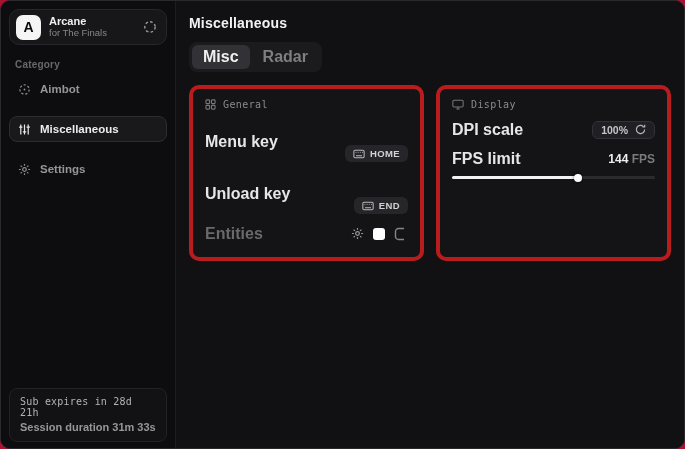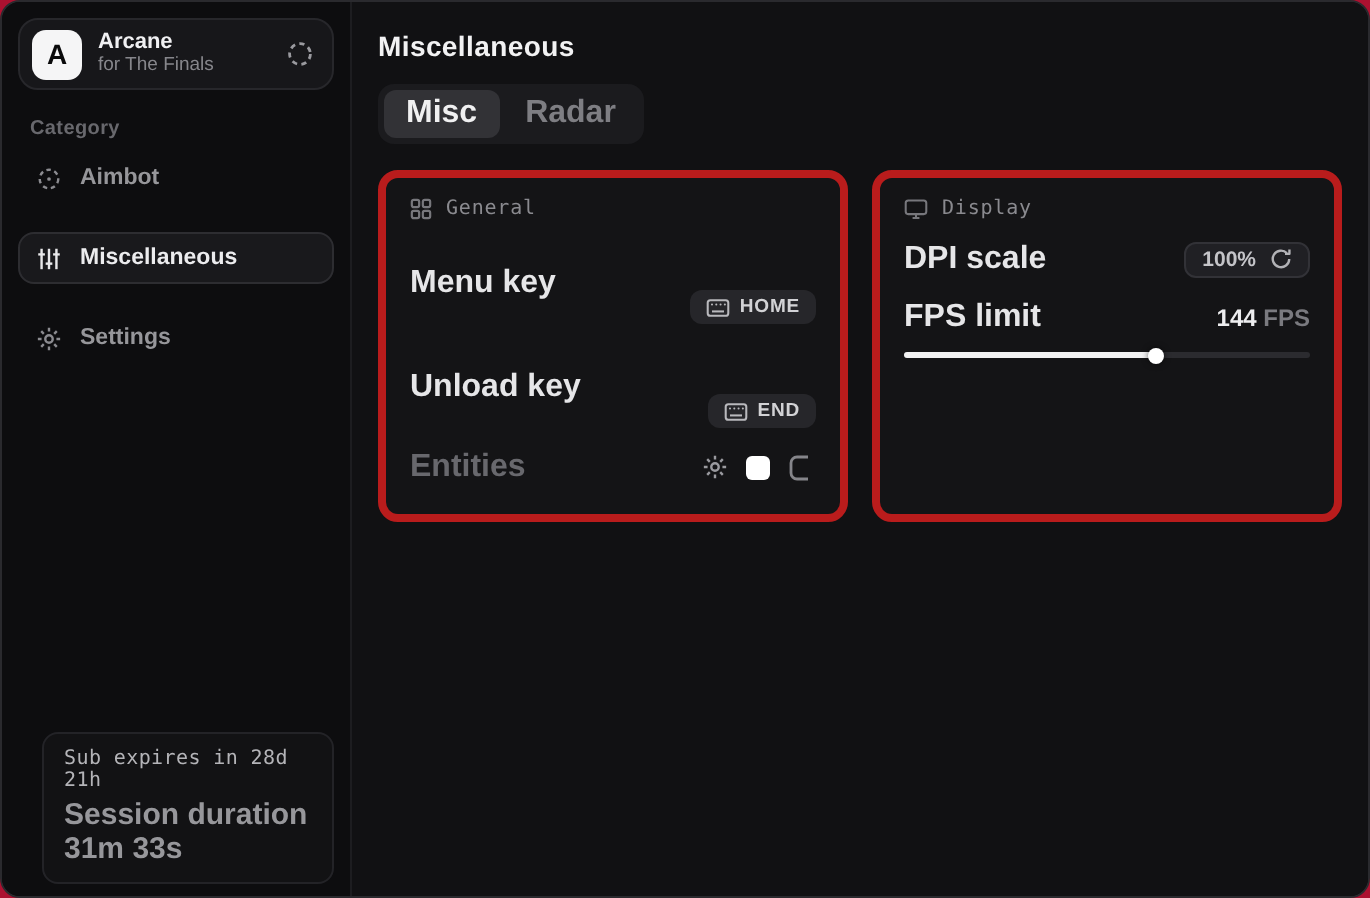--- a/index.html
+++ b/index.html
@@ -56,28 +56,27 @@
   }
   .nav-item .nicon { display:flex; color:#8b8b90; }
   .nav-item.active {
     background:#19191c; border-color:#2d2d31; color:#ececee;
   }
   .nav-item.active .nicon { color:#e8e8ea; }
   .sidebar-footer {
     position:absolute; left:8px; right:8px; bottom:6px;
     background:#121214; border:1px solid #232327; border-radius:8px;
     padding:7px 10px 8px;
-    margin-left:12px;
   }
   .sub-line {
     font-family:"DejaVu Sans Mono", monospace;
     color:#b4b4b8; font-size:10px; letter-spacing:.2px;
   }
   .sess-line {
-    color:#97979b; font-size:15px; font-weight:700; margin-top:3px;
+    color:#97979b; font-size:11px; font-weight:700; margin-top:3px;
   }
   
   .main { flex:1; background:#111113; padding:14px 13px; }
   .page-title { color:#f2f2f3; font-size:14px; font-weight:bold; letter-spacing:.2px; }
   .tabs {
     display:inline-flex; gap:2px; margin-top:11px;
     background:#1b1b1e; border-radius:8px; padding:3px;
   }
   .tab {
     font-size:16px; font-weight:600; color:#7e7e83;

